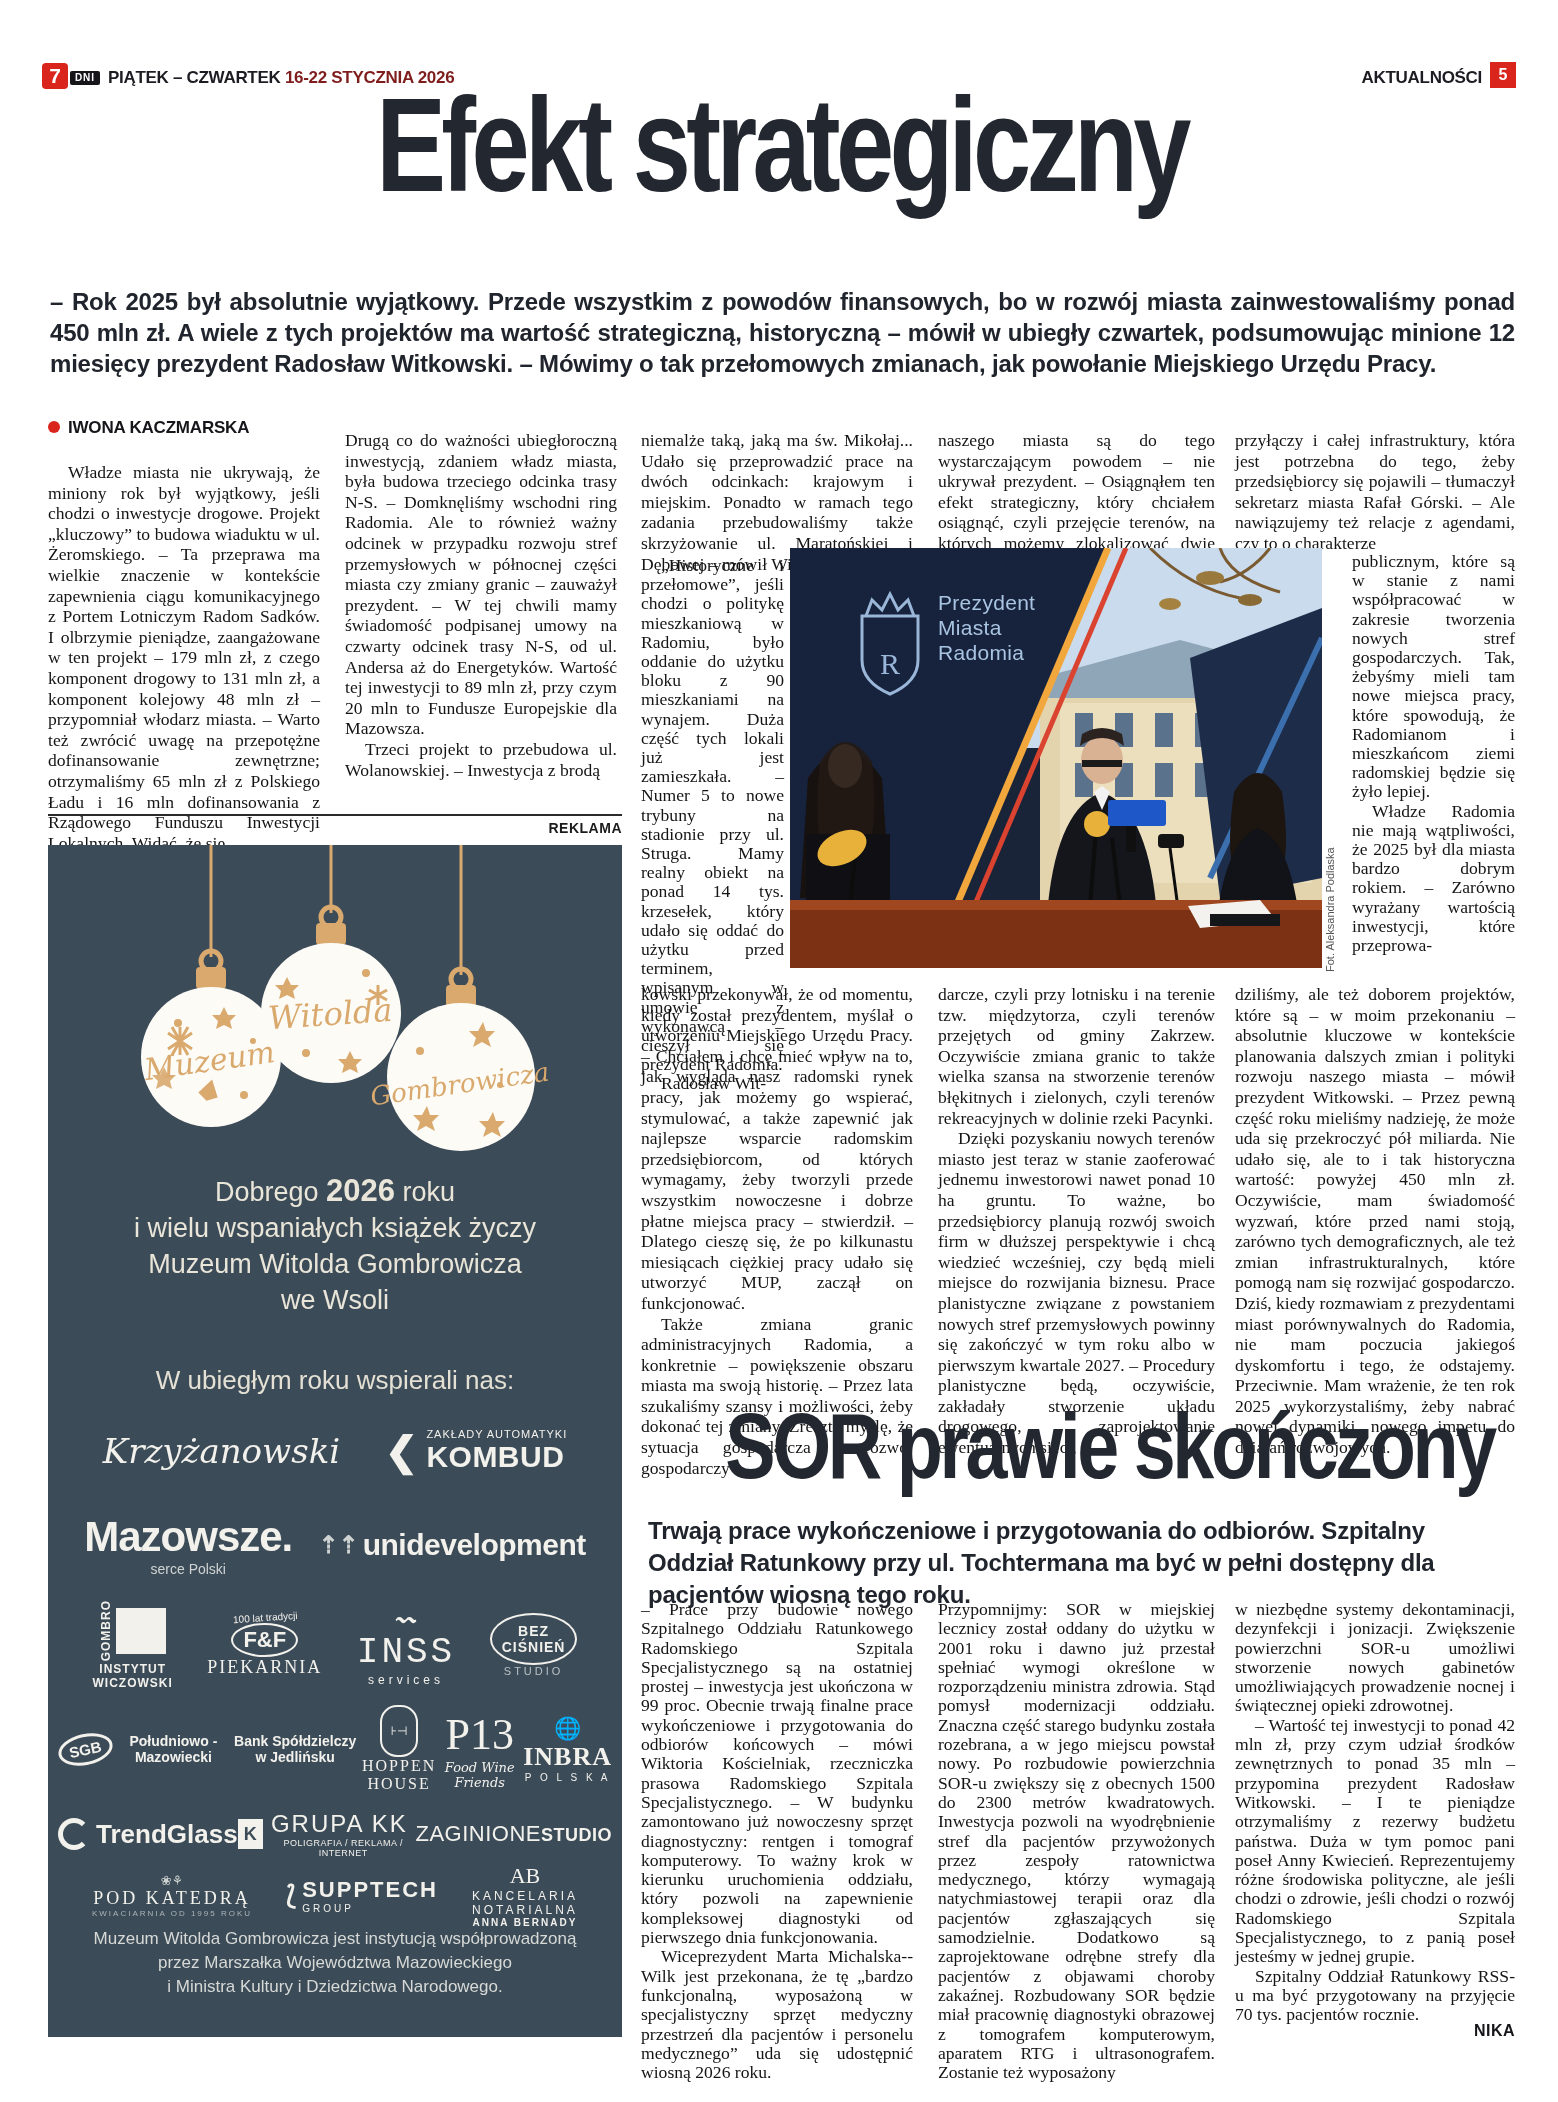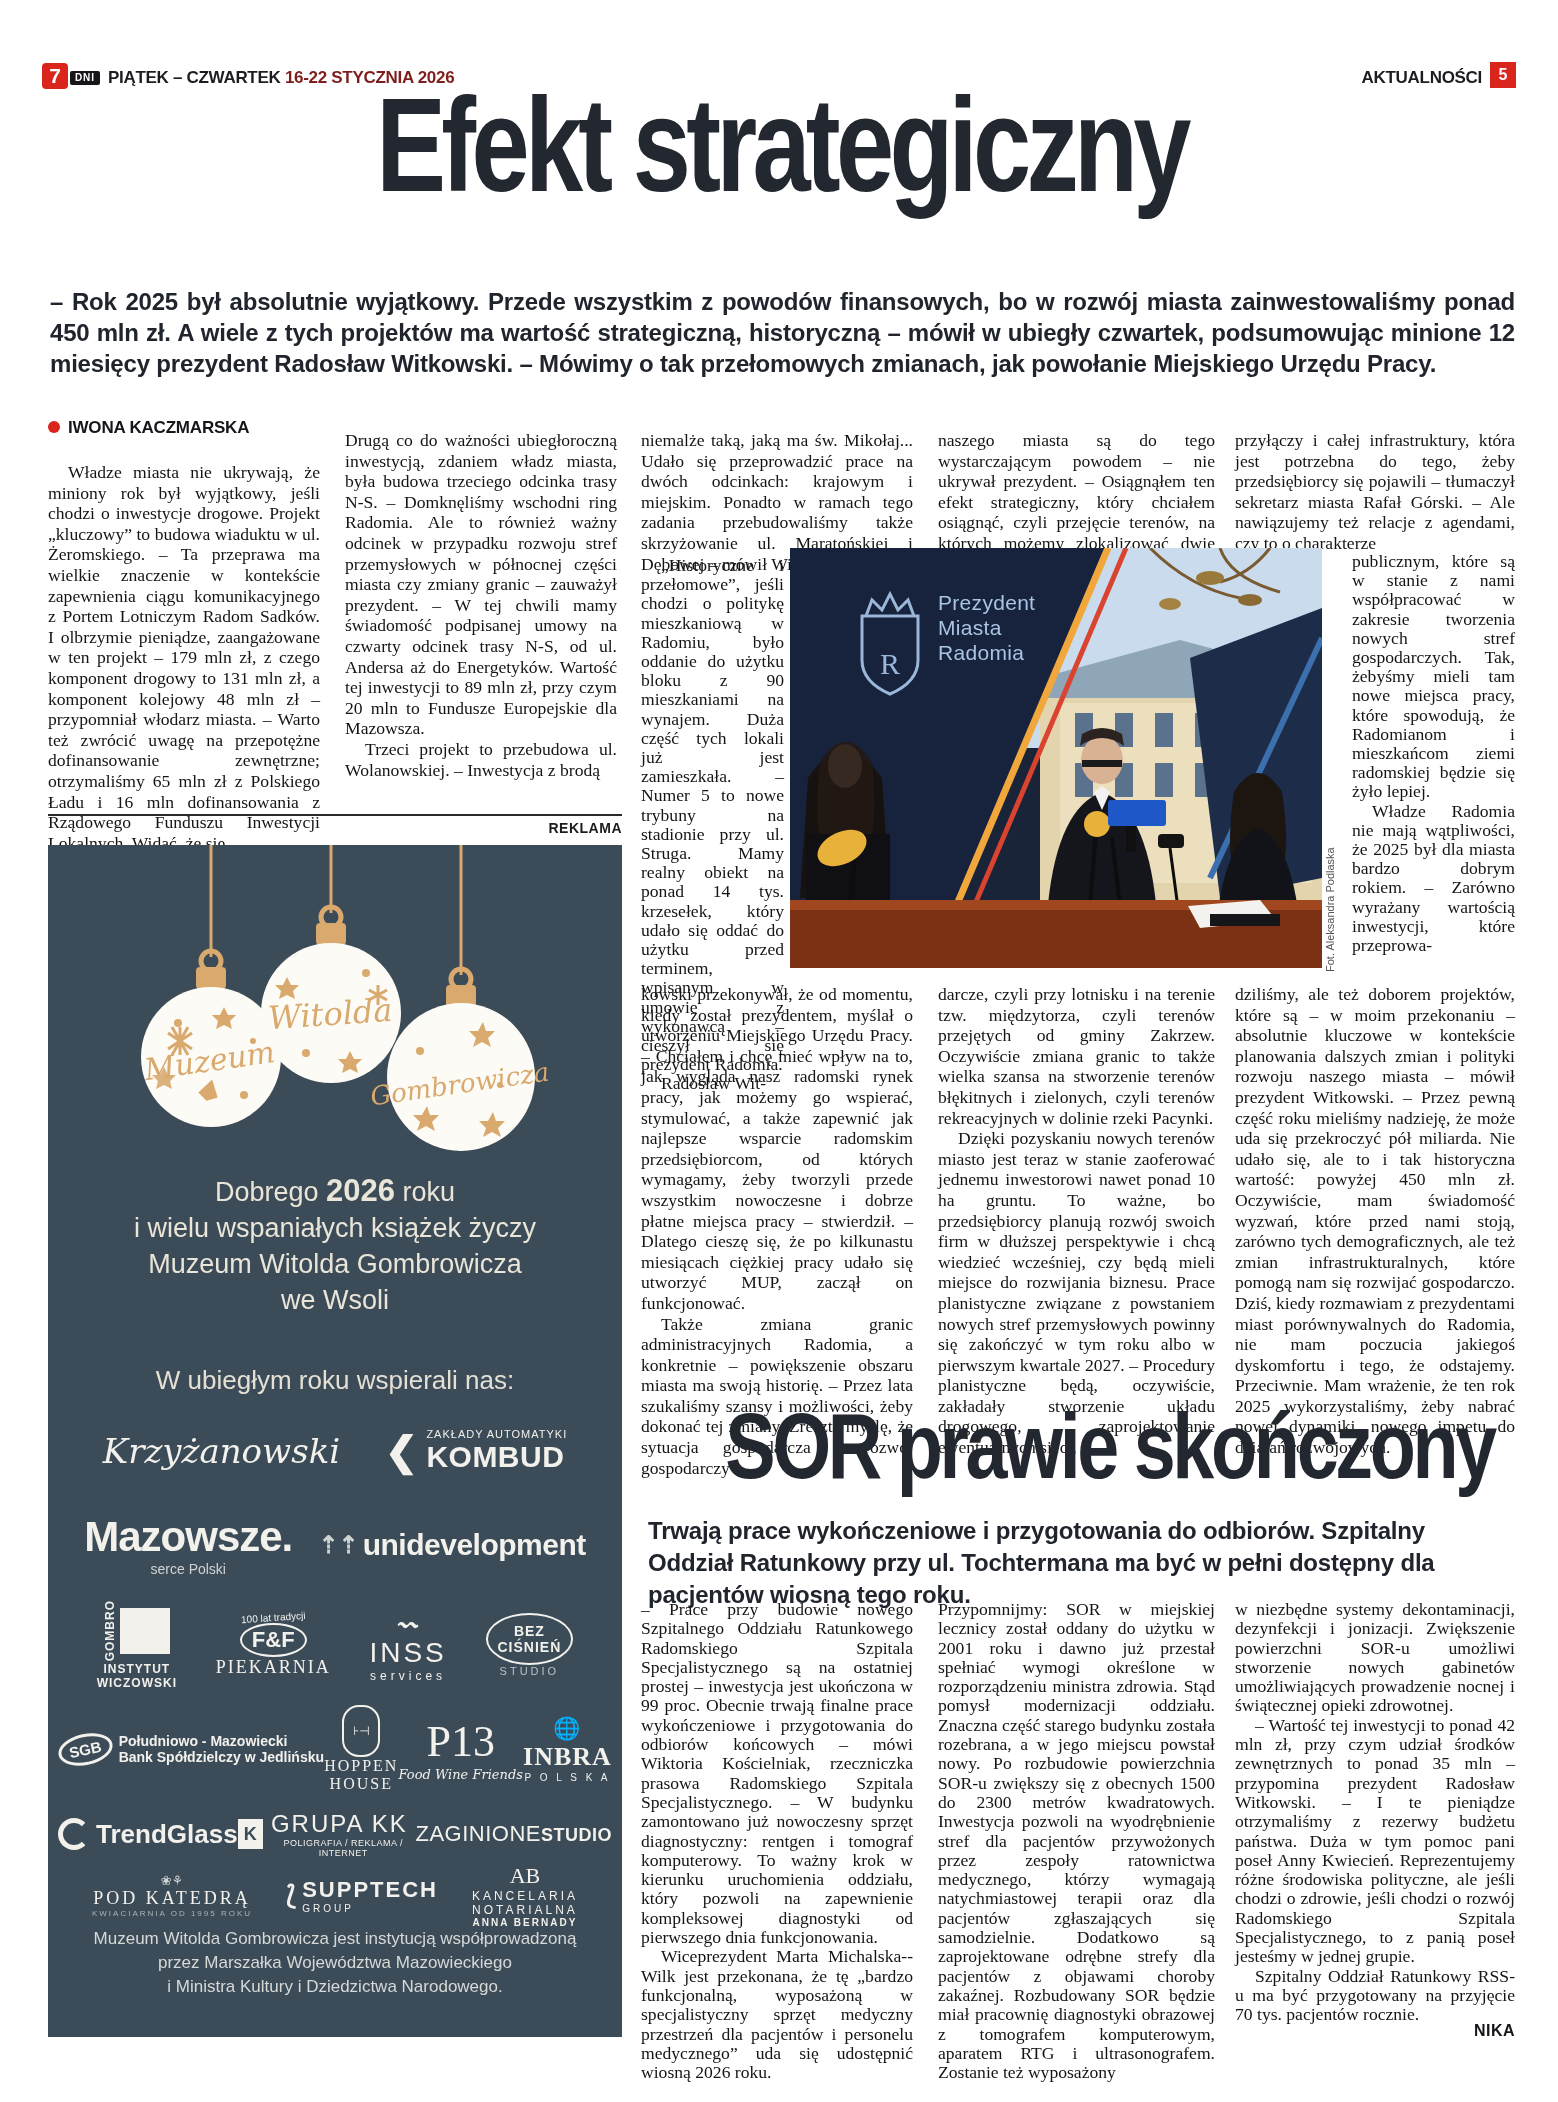--- a/index.html
+++ b/index.html
@@ -283,36 +283,36 @@
         <span style="font-size:12px;font-weight:bold;letter-spacing:1px;">INSTYTUT</span>
         <span style="font-size:12px;font-weight:bold;letter-spacing:1px;">WICZOWSKI</span>
       </div>
       <div class="lg">
         <span style="font-size:10px;transform:rotate(-4deg);">100 lat tradycji</span>
         <span style="font-size:22px;font-weight:bold;border:2px solid #f2f1ec;border-radius:50%;padding:2px 10px;">F&amp;F</span>
         <span style="font-family:'Liberation Serif',serif;font-size:18px;letter-spacing:2px;">PIEKARNIA</span>
       </div>
       <div class="lg">
         <span style="font-size:20px;">〰</span>
-        <span style="font-family:Liberation Sans, sans-serif;font-size:28px;letter-spacing:3px;">INSS</span>
+        <span style="font-family:Liberation Mono, monospace;font-size:36px;letter-spacing:3px;">INSS</span>
         <span style="font-size:12px;letter-spacing:4px;">services</span>
       </div>
       <div class="lg">
         <span style="border:2px solid #f2f1ec;border-radius:50%;padding:8px 10px;display:inline-flex;flex-direction:column;align-items:center;">
           <span style="font-size:14px;font-weight:bold;letter-spacing:1px;">BEZ</span>
           <span style="font-size:14px;font-weight:bold;letter-spacing:1px;">CIŚNIEŃ</span>
         </span>
         <span style="font-size:11px;letter-spacing:3px;color:#b9c2c6;">STUDIO</span>
       </div>
     </div>
     <div class="lg-row" style="top:856px;height:96px;">
       <div class="lg">
         <div style="display:flex;align-items:center;gap:6px;">
           <span style="border:3px solid #f2f1ec;border-radius:50%;padding:4px 8px;font-size:15px;font-weight:bold;transform:rotate(-12deg);">SGB</span>
-          <span style="display:flex;flex-direction:column;align-items:flex-start;">
+          <span style="display:flex;flex-direction:row;align-items:flex-start;">
             <span style="font-size:14px;font-weight:bold;">Południowo - Mazowiecki</span>
             <span style="font-size:14px;font-weight:bold;">Bank Spółdzielczy w Jedlińsku</span>
           </span>
         </div>
       </div>
       <div class="lg">
         <span style="width:34px;height:48px;border:2px solid #f2f1ec;border-radius:17px;display:inline-flex;align-items:center;justify-content:center;font-size:12px;">⊦⊣</span>
         <span style="font-family:'Liberation Serif',serif;font-size:16px;letter-spacing:2px;">HOPPEN</span>
         <span style="font-family:'Liberation Serif',serif;font-size:16px;letter-spacing:2px;">HOUSE</span>
       </div>

